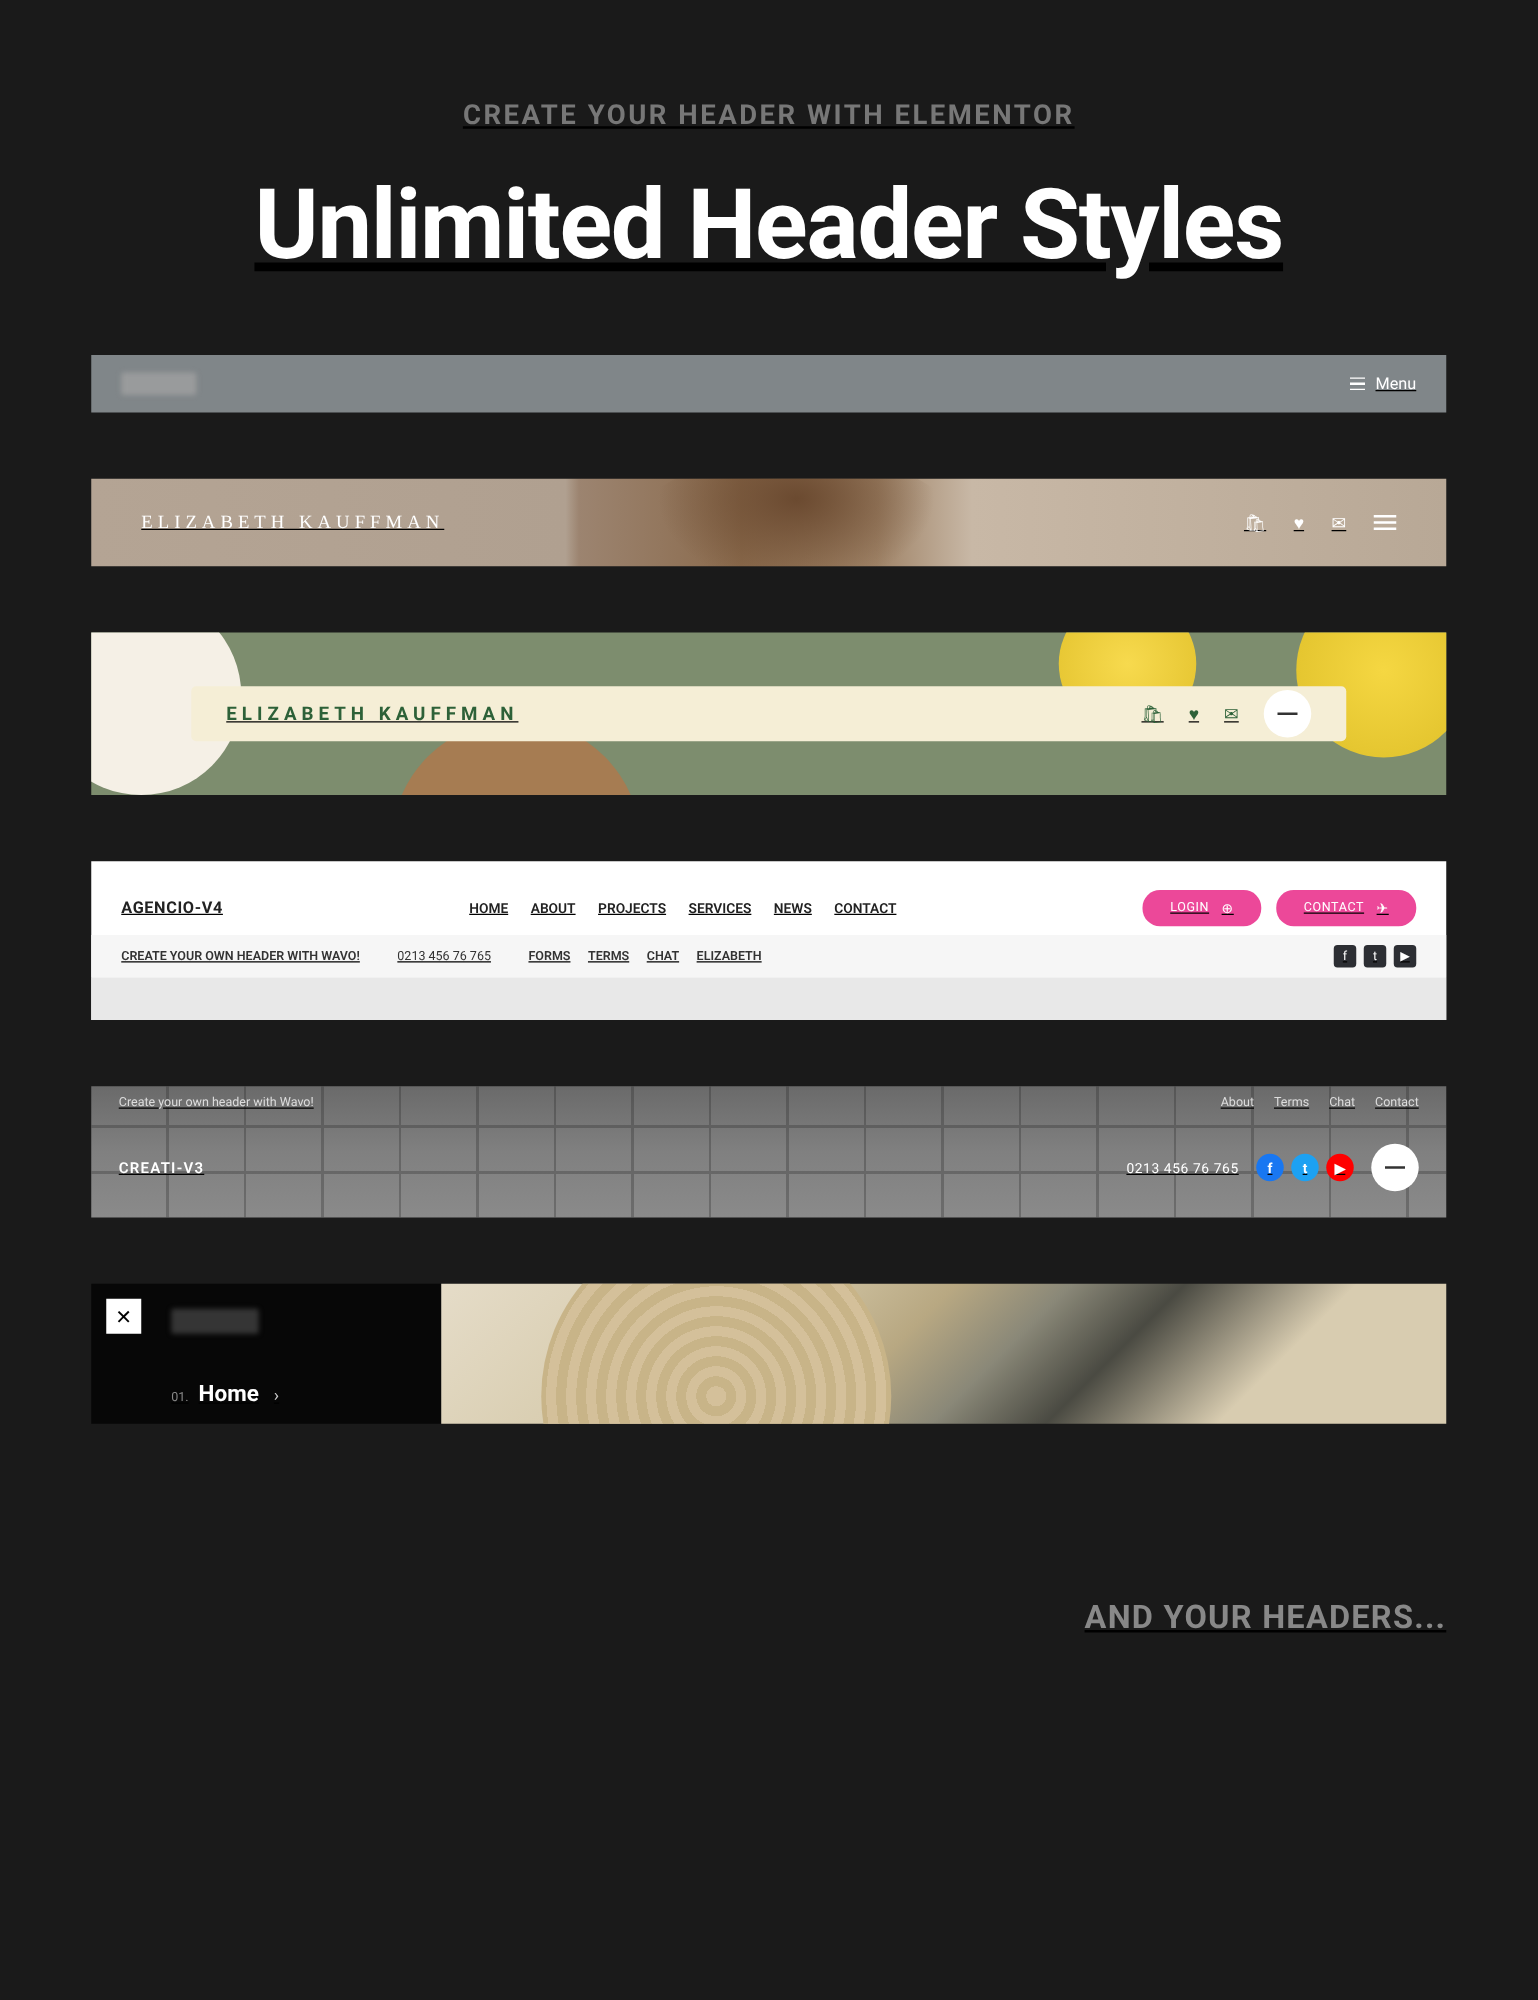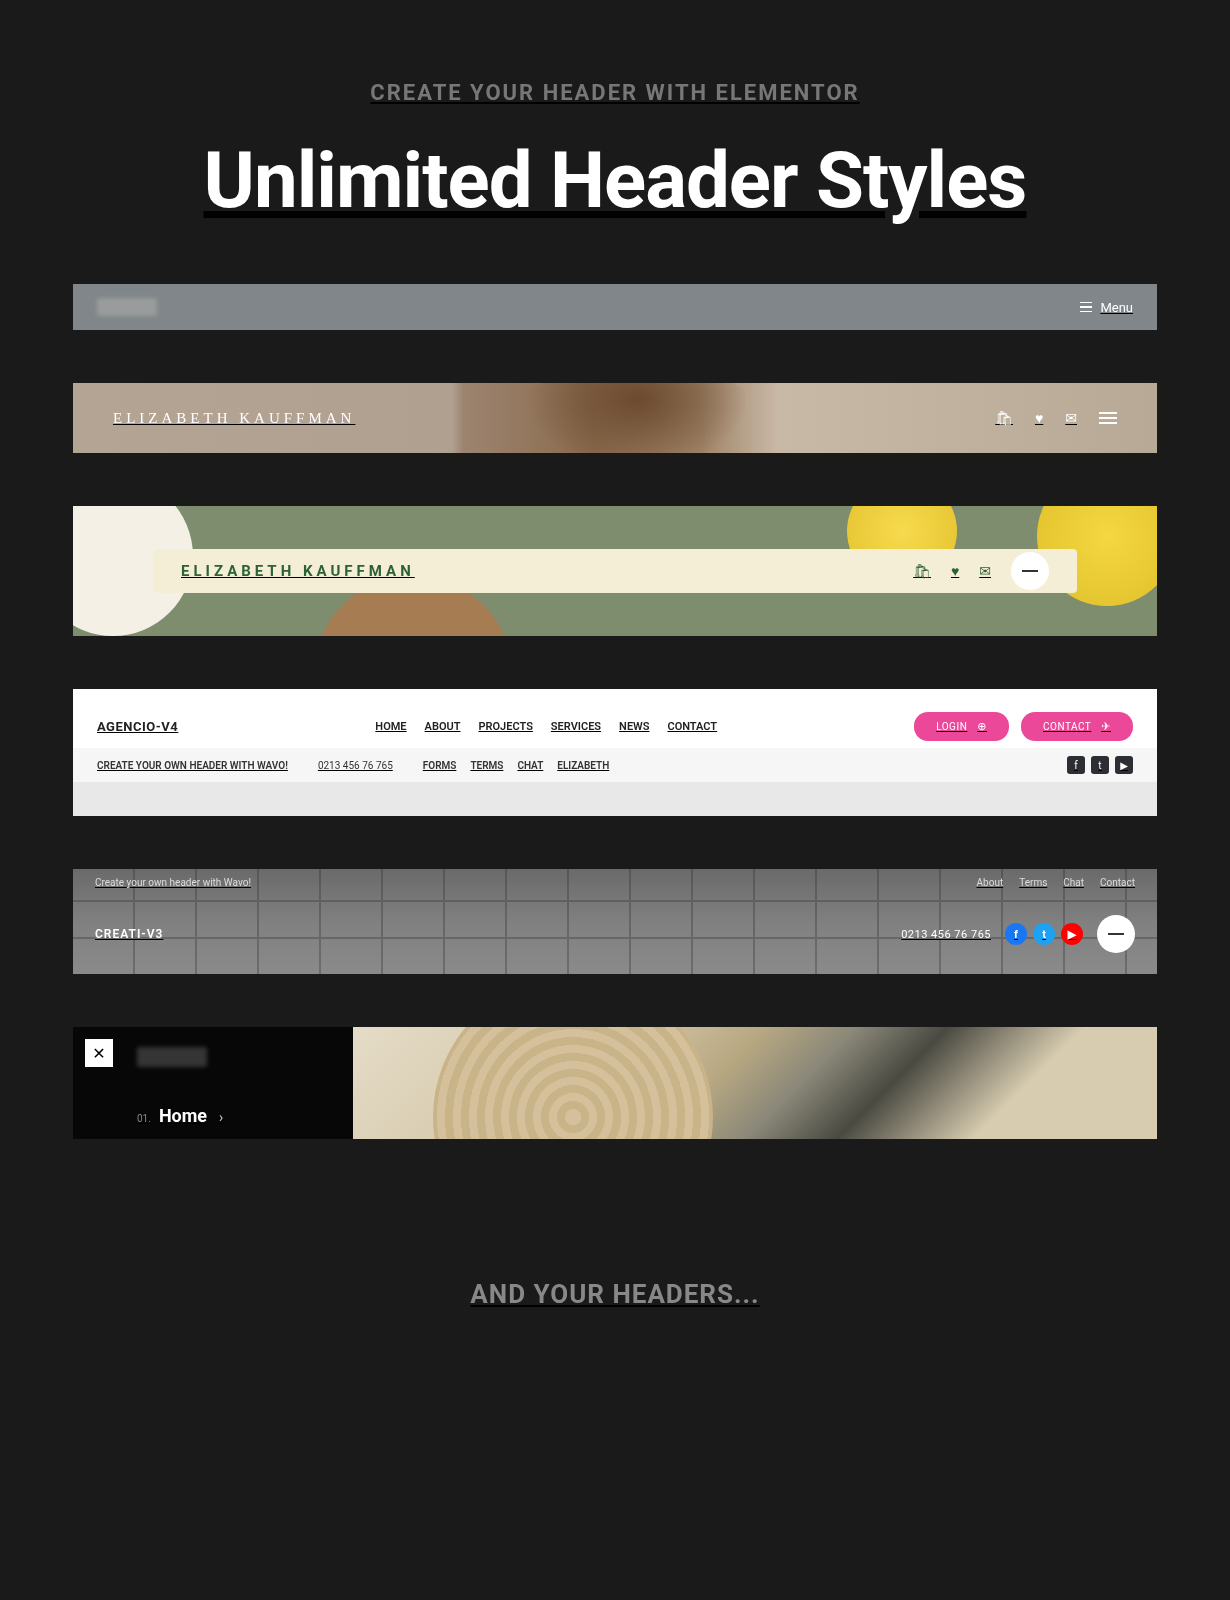--- a/index.html
+++ b/index.html
@@ -78,21 +78,21 @@
 .h6 .side{width:280px;background:#070707;position:relative;padding:18px 24px;}
 .h6 .close{position:absolute;left:12px;top:12px;width:28px;height:28px;background:#fff;display:flex;align-items:center;justify-content:center;font-size:16px;color:#000;}
 .h6 .logo{width:70px;height:20px;background:#353535;filter:blur(2px);margin-left:40px;margin-top:2px;border-radius:2px;}
 .h6 .menu-item{display:flex;align-items:baseline;gap:8px;color:#fff;margin-top:38px;margin-left:40px;}
 .h6 .menu-item .num{font-size:10px;color:#888;}
 .h6 .menu-item .label{font-size:18px;font-weight:700;}
 .h6 .menu-item .chev{font-size:14px;color:#ccc;margin-left:4px;}
 .h6 .photo{flex:1;background:linear-gradient(135deg,#e5dcc8 0%,#d4c8a8 30%,#b8a882 45%,#8a8878 55%,#4a4a42 65%,#d8ccb0 80%);position:relative;overflow:hidden;}
 .h6 .hat{position:absolute;left:80px;top:-50px;width:280px;height:280px;border-radius:50%;background:repeating-radial-gradient(circle,#d4c09a 0 8px,#c8b488 8px 16px);}
 
-.footer{color:#888;font-size:26px;font-weight:700;text-align:center;margin-top:140px;letter-spacing:1px;}
+.footer{color:#888;font-size:26px;font-weight:700;text-align:right;margin-top:140px;letter-spacing:1px;}
 </style>
 </head>
 <body>
 
 <div class="wrap">
   <div class="eyebrow">CREATE YOUR HEADER WITH ELEMENTOR</div>
   <h1 class="title">Unlimited Header Styles</h1>
 
   <div class="headers">
 

